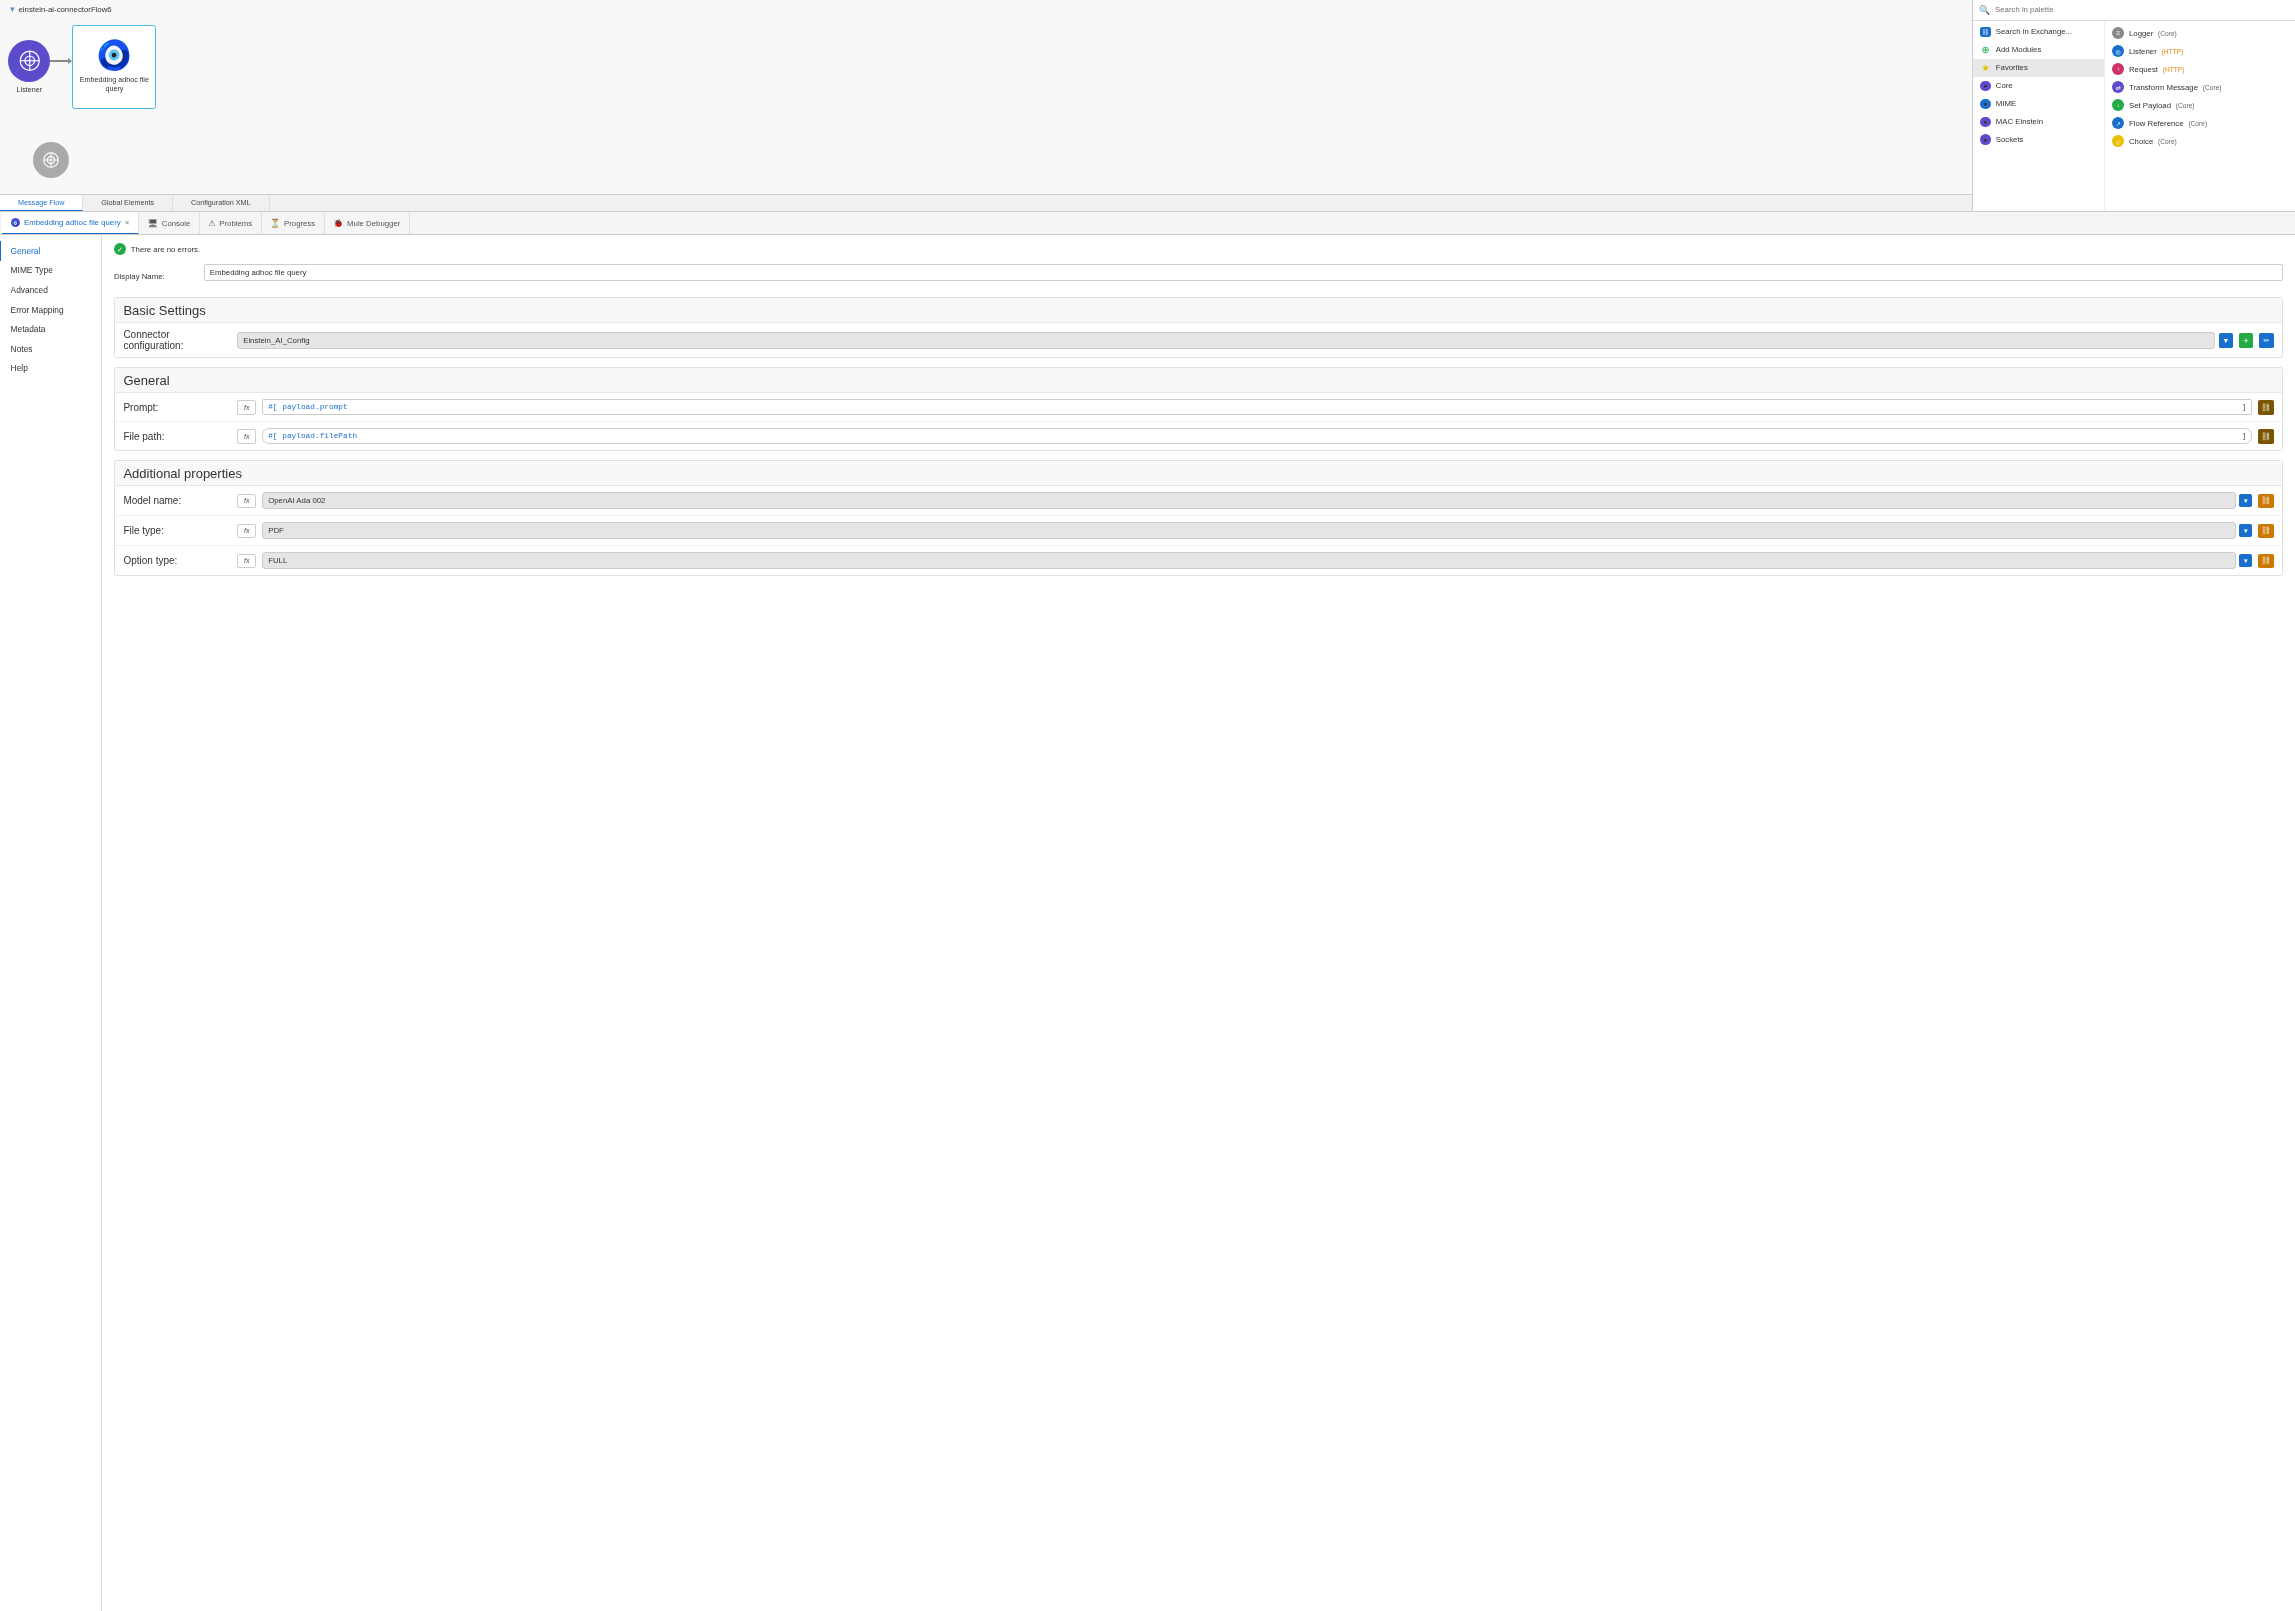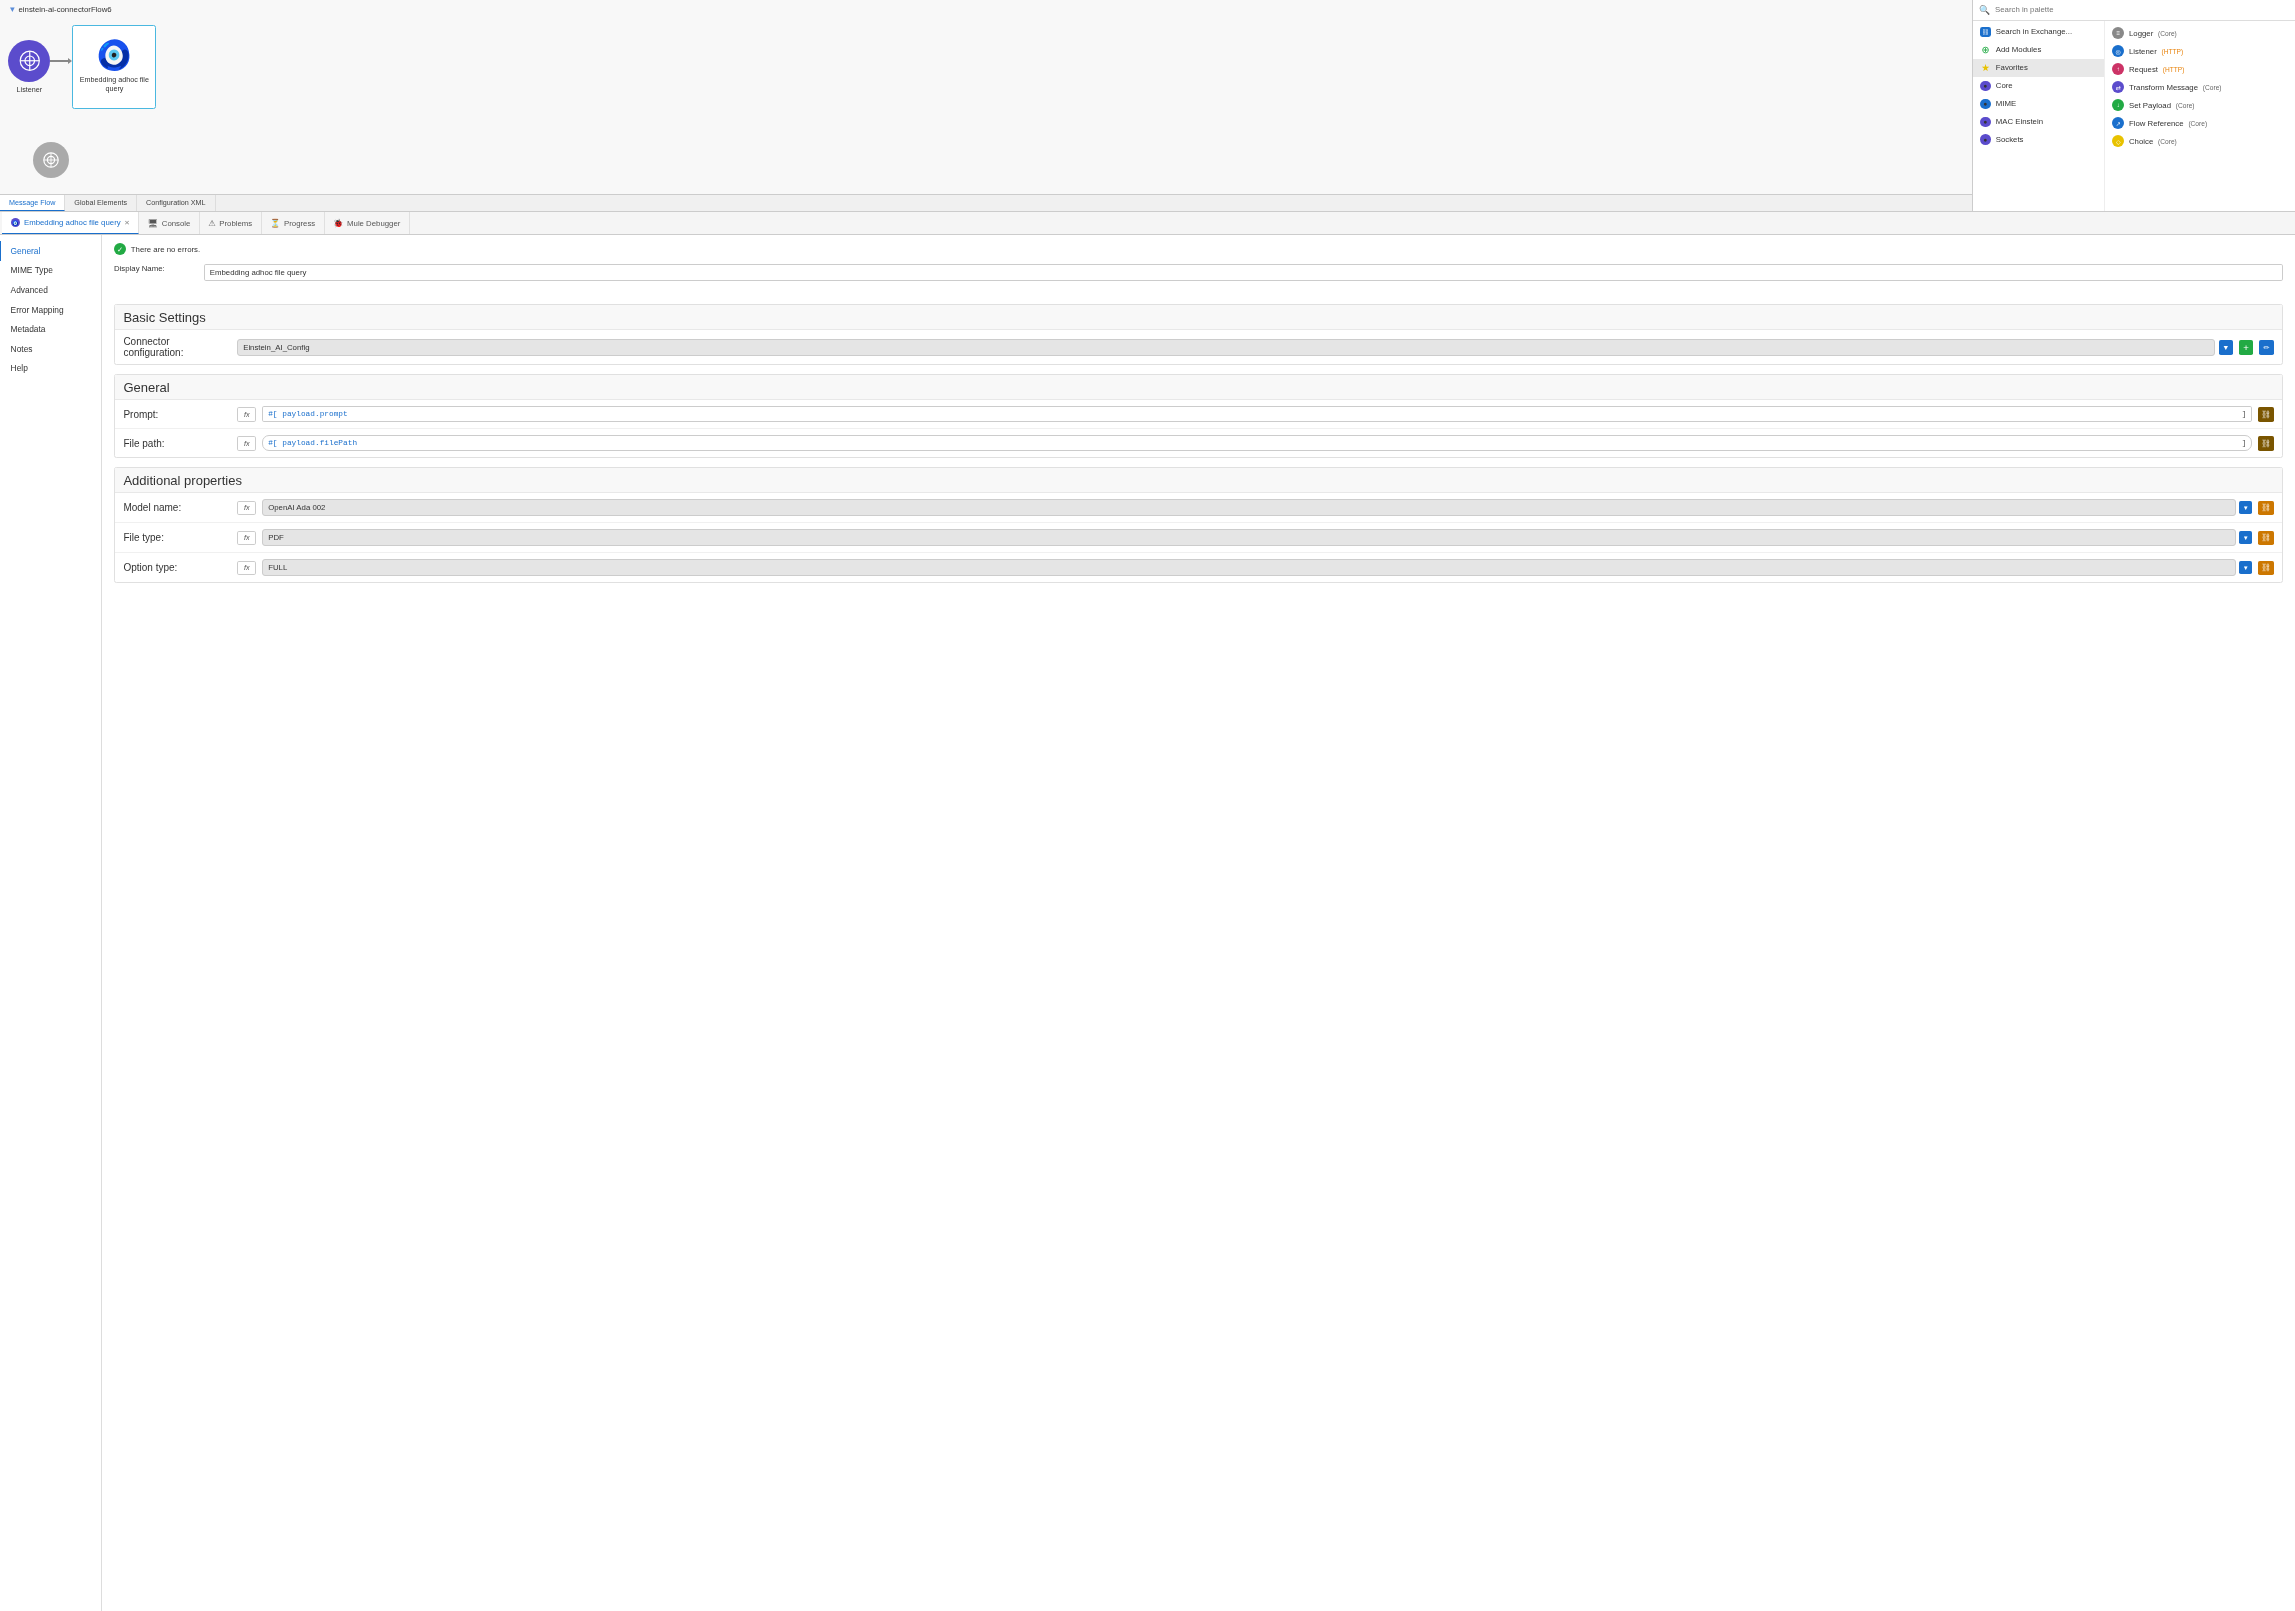--- a/index.html
+++ b/index.html
@@ -90,21 +90,21 @@
       bottom: 0;
       left: 0;
       display: flex;
       gap: 0;
       border-top: 0.6px solid #ccc;
       background: #f0f0f0;
       width: 100%;
     }
 
     .canvas-tab {
-      padding: 3px 9px;
+      padding: 3px 18px;
       font-size: 7.2px;
       cursor: pointer;
       color: #444;
       border-right: 0.6px solid #ddd;
     }
 
     .canvas-tab.active {
       color: #1a6fcc;
       border-bottom: 1.2px solid #1a6fcc;
       background: white;
@@ -684,21 +684,21 @@
       <div class="sidebar-item">Help</div>
     </div>
 
     <div class="content-area">
 
       <div class="status-bar">
         <div class="status-icon">✓</div>
         <span>There are no errors.</span>
       </div>
 
-      <div style="display:flex; align-items:flex-start; margin-bottom:23px; gap:6px;">
+      <div style="display:flex; align-items:flex-end; margin-bottom:16px; gap:6px;">
         <span style="width:84px; font-size:7.8px; color:#333;">Display Name:</span>
         <input type="text" class="form-input" value="Embedding adhoc file query" style="">
       </div>
 
       <div class="form-section">
         <div class="form-section-header">
           <span>Basic Settings</span>
         </div>
         <div class="form-row">
           <span class="form-label">Connector configuration:</span>

